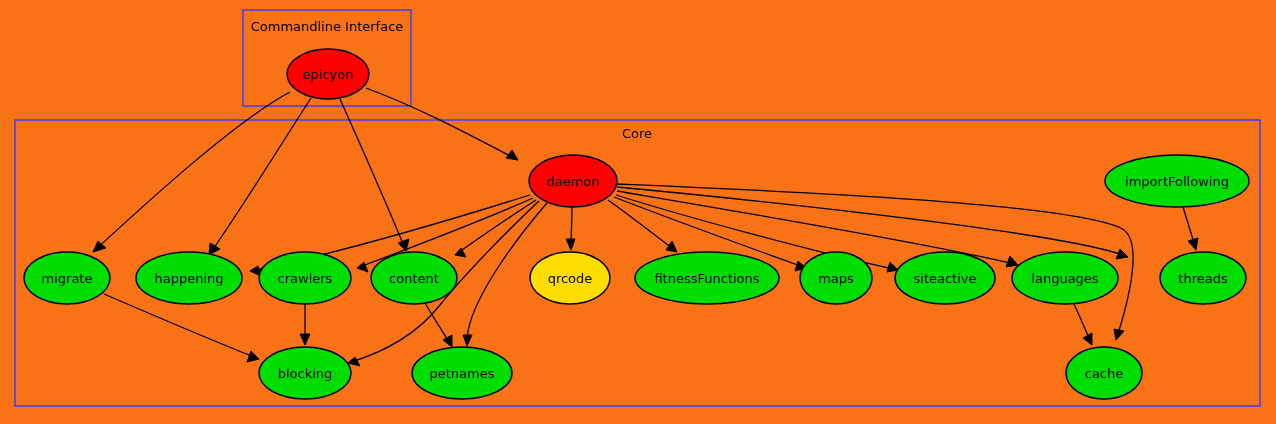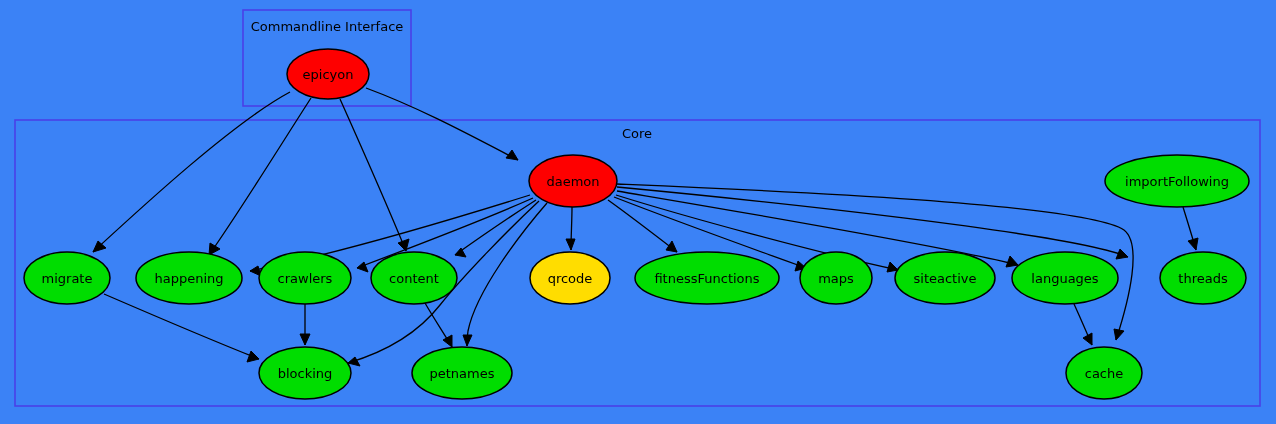--- a/index.html
+++ b/index.html
@@ -7,21 +7,21 @@
     padding: 0;
     background: #ffffff;
   }
   body {
     font-family: "DejaVu Sans", sans-serif;
   }
   #canvas {
     position: relative;
     width: 1276px;
     height: 424px;
-    background: #3b82f6;
+    background: #f97316;
     overflow: hidden;
   }
   svg#graph {
     display: block;
     width: 1276px;
     height: 424px;
   }
   .cluster-box {
     fill: none;
     stroke: #4a40e8;

